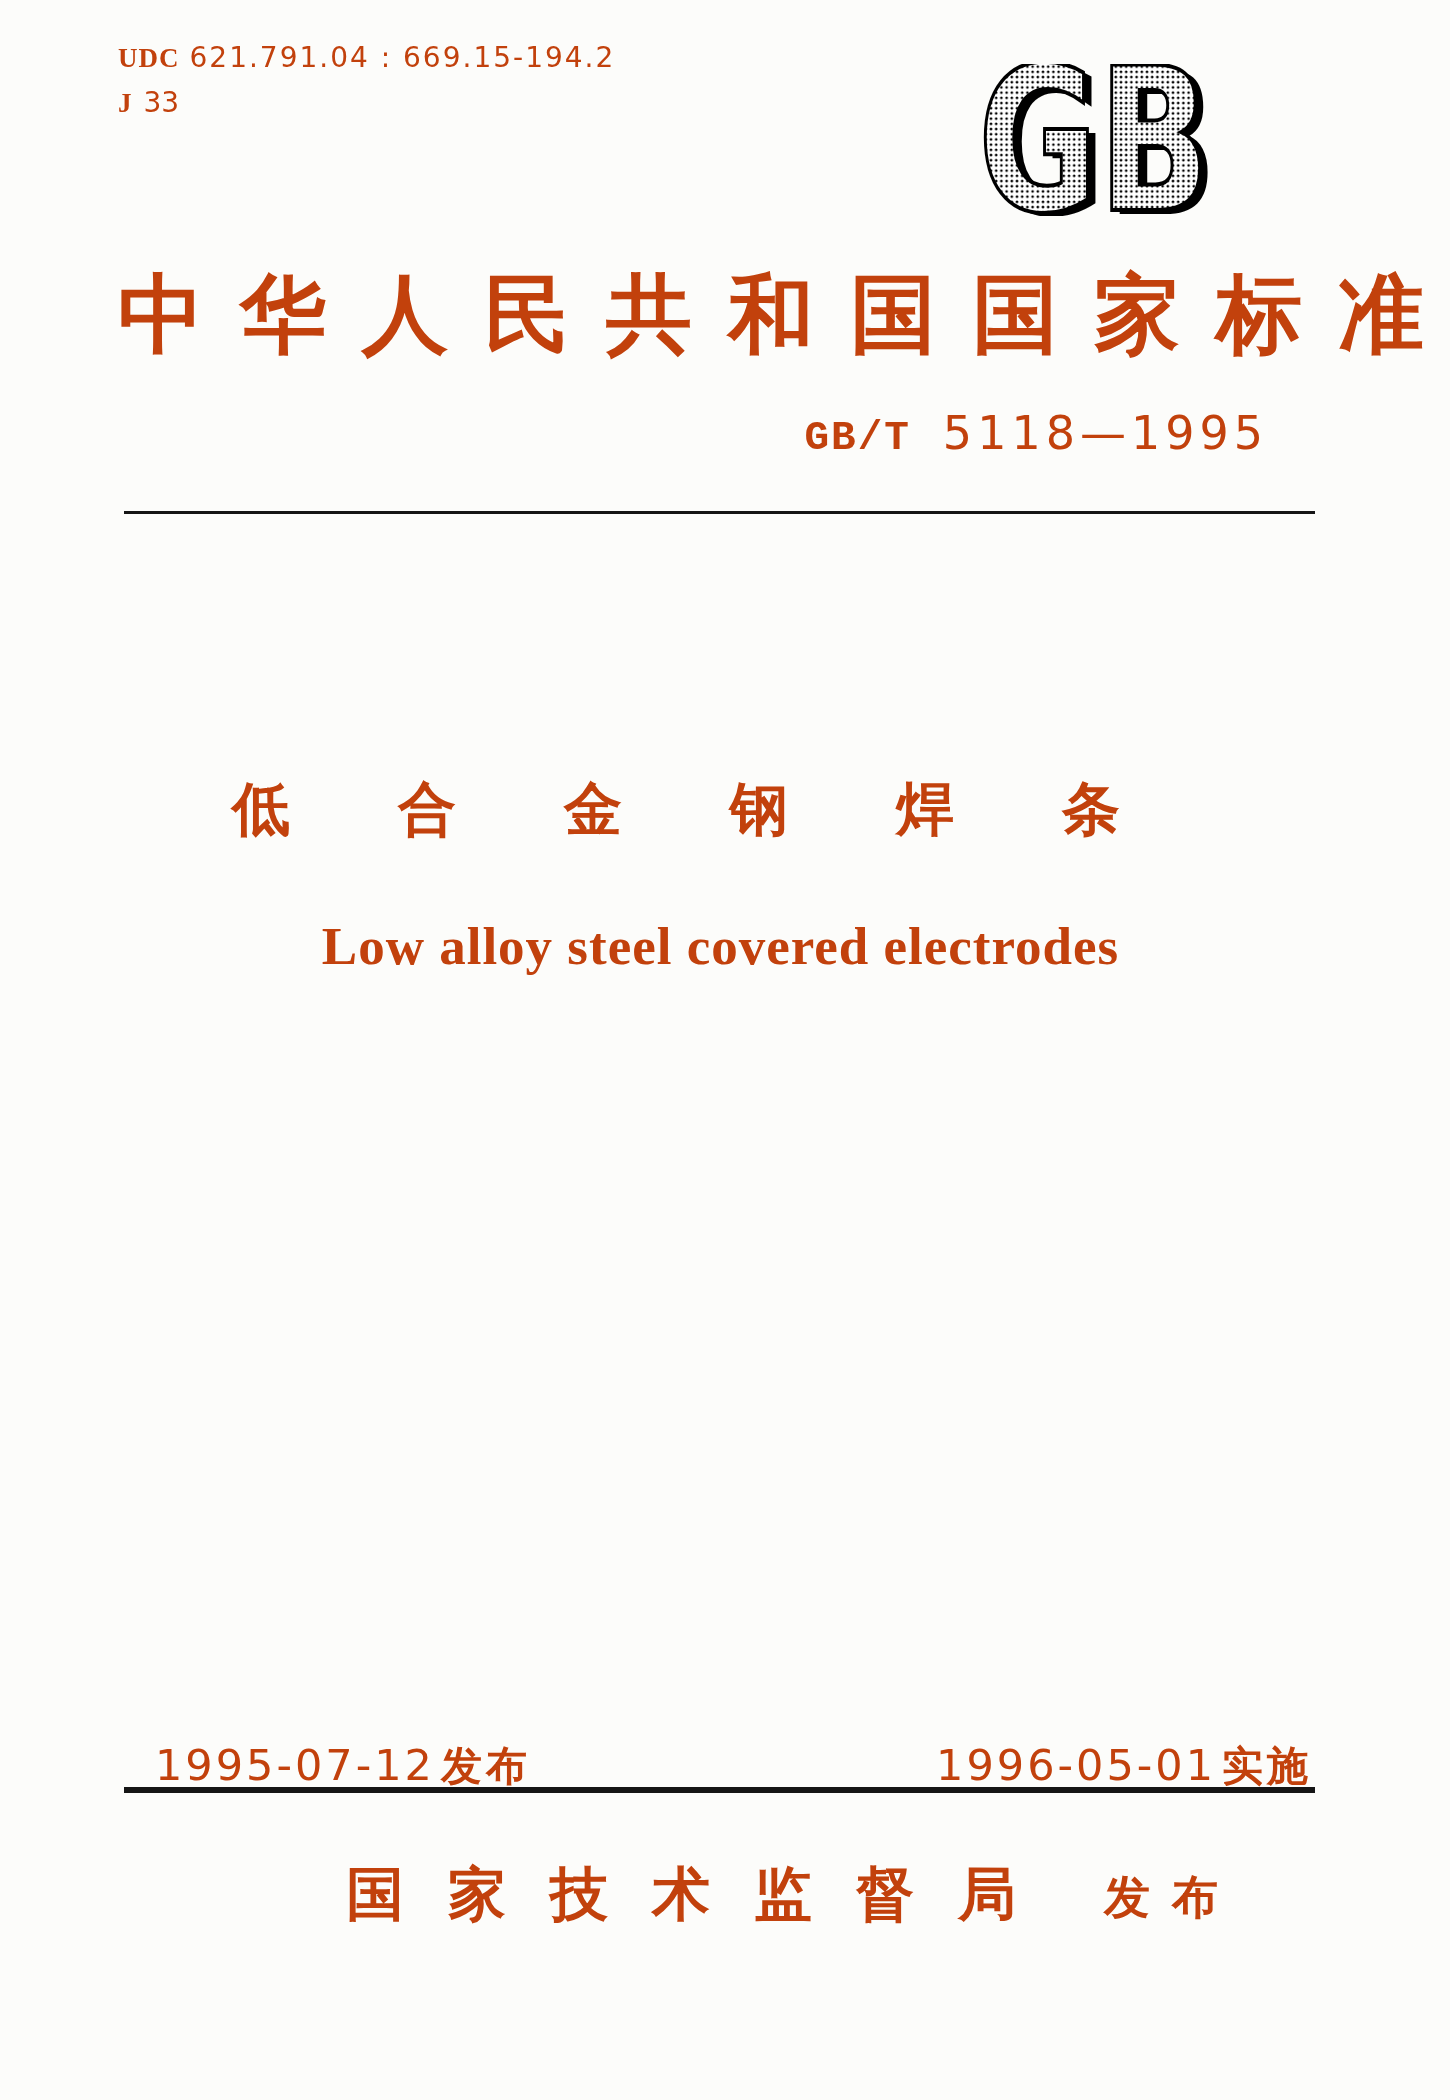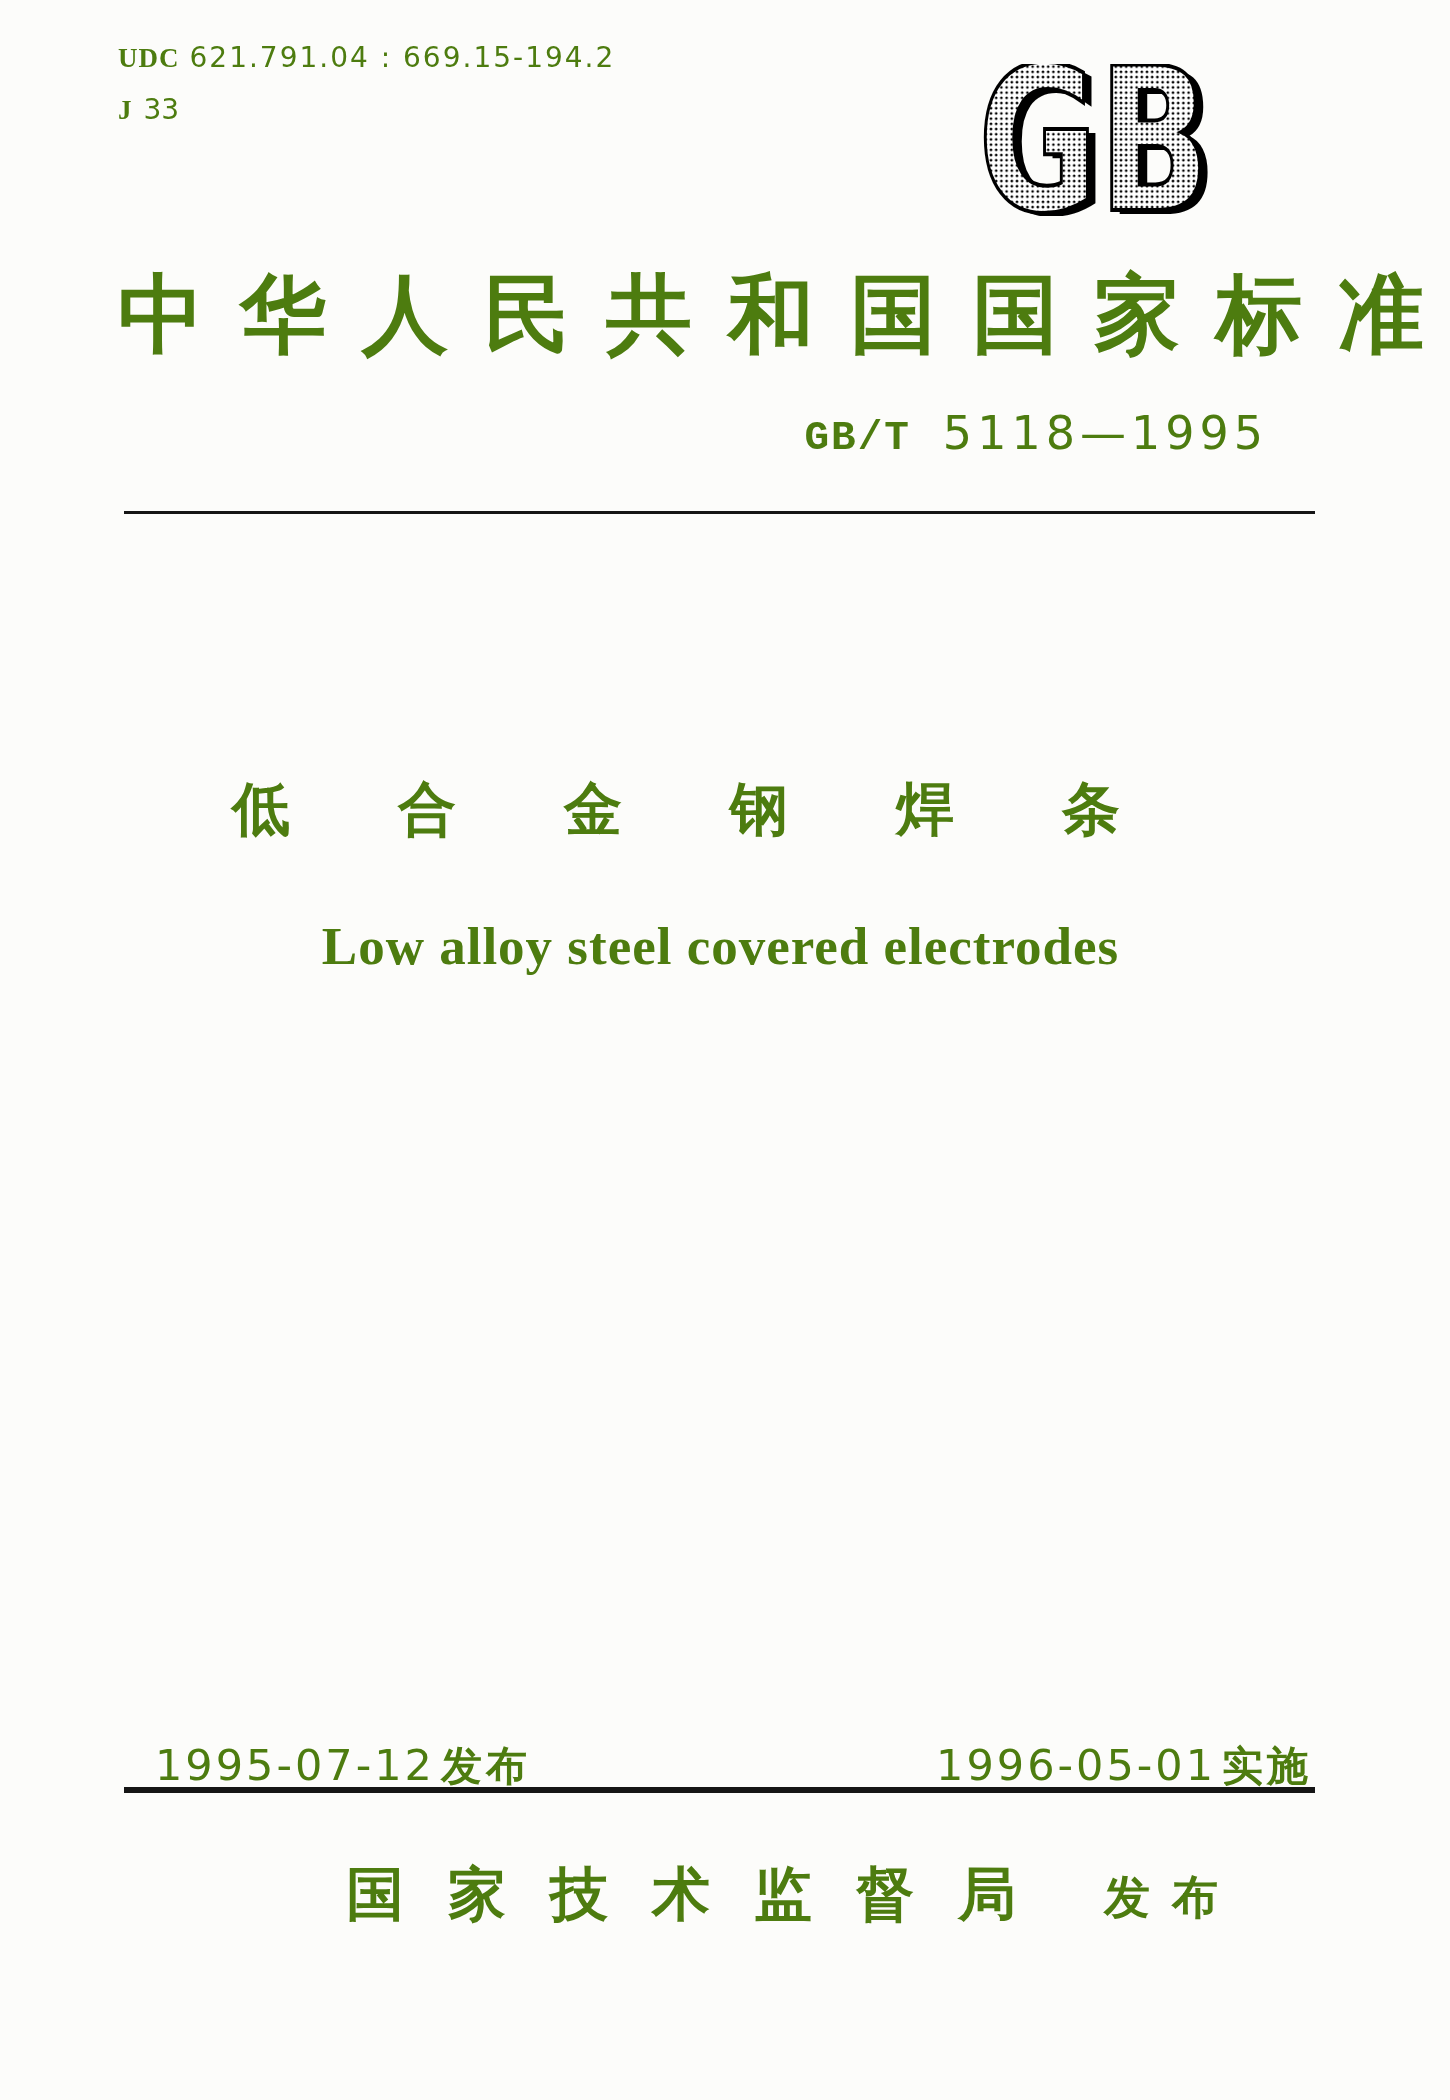--- a/index.html
+++ b/index.html
@@ -1,39 +1,39 @@
 <!DOCTYPE html>
 <html><head>
 <meta charset="utf-8">
 <style>
   html,body { margin:0; padding:0; background:#e8e8e6; }
   .page {
     position:relative;
     width:1450px; height:2100px;
     margin:0 auto;
     background:#fcfcfa;
-    color:#4d7c0f;
+    color:#c2410c;
     font-family:"Liberation Serif","DejaVu Serif",serif;
     overflow:hidden;
   }
 
   
   .udc-block {
     position:absolute; left:118px; top:42px;
     line-height:32px; white-space:nowrap;
   }
   .udc-label {
     font-family:"Liberation Serif",serif;
     font-weight:bold; font-size:27px; letter-spacing:1px;
   }
   .udc-value {
     font-family:"DejaVu Sans",sans-serif;
     font-size:28px; letter-spacing:2px; margin-left:10px;
   }
-  .class-line { margin-top:16px; }
+  .class-line { margin-top:9px; }
   .class-label {
     font-family:"Liberation Serif",serif;
     font-weight:bold; font-size:27px;
   }
   .class-value {
     font-family:"DejaVu Sans",sans-serif;
     font-size:28px; margin-left:12px;
   }
 
   

